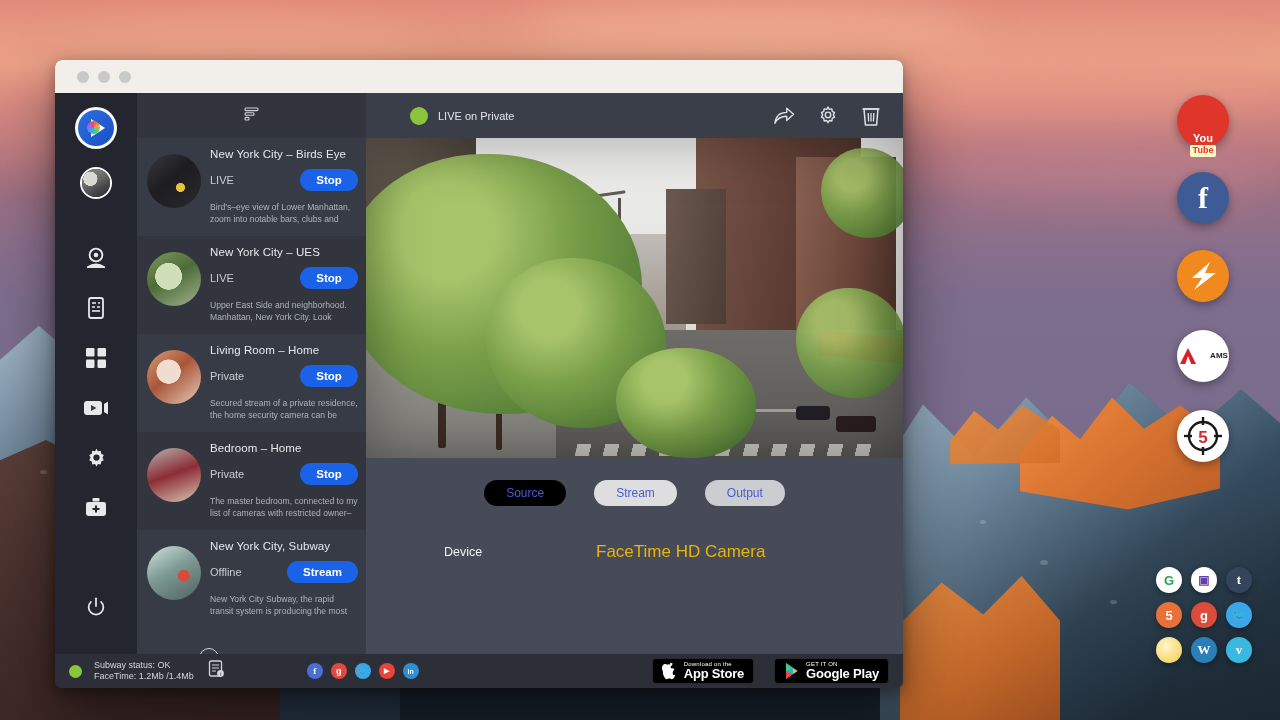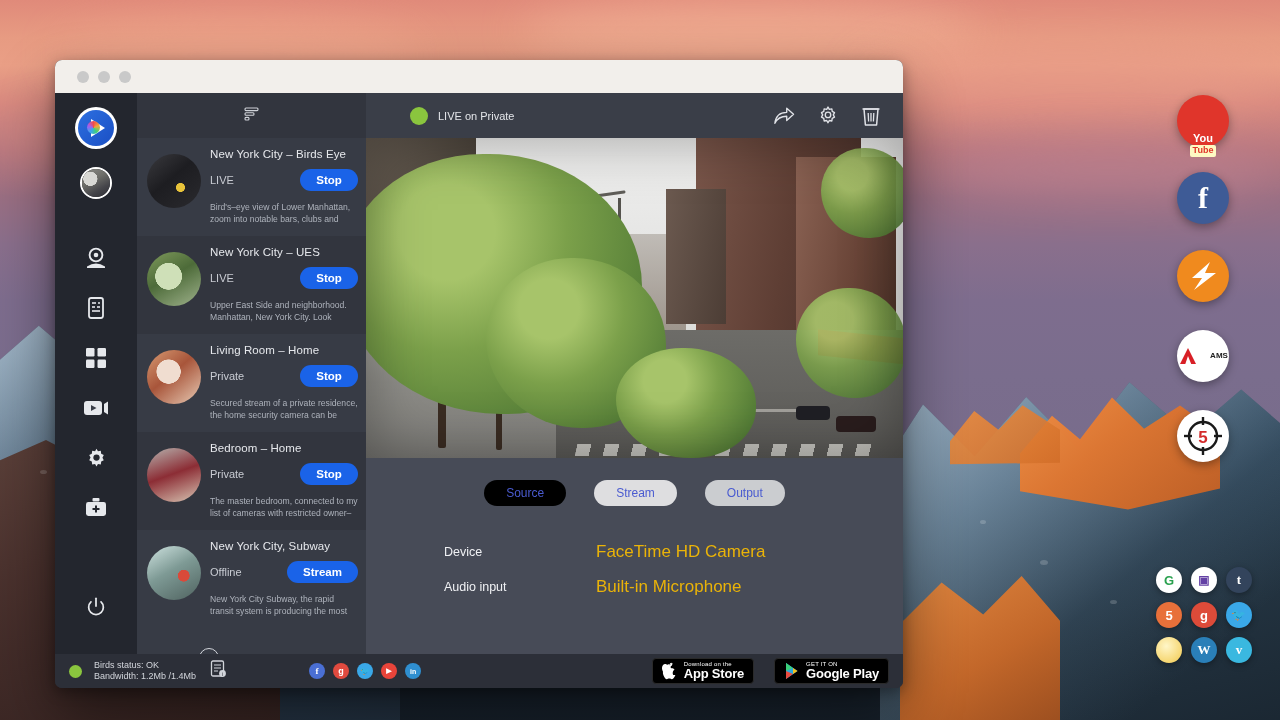--- a/index.html
+++ b/index.html
@@ -643,34 +643,30 @@
         <button class="tab active">Source</button>
         <button class="tab idle">Stream</button>
         <button class="tab idle2">Output</button>
       </div>
 
       <div class="details">
         <div class="det-row">
           <span class="det-label">Device</span>
           <span class="det-value">FaceTime HD Camera</span>
         </div>
-        <div class="det-row">
-          <span class="det-label">Audio input</span>
-          <span class="det-value">Built-in Microphone</span>
-        </div>
       </div>
 
     </div>
   </div>
 
   <div class="footer">
     <div class="foot-dot"></div>
     <div class="foot-status">
-      <div class="foot-line">Birds status: OK</div>
-      <div class="foot-line">Bandwidth: 1.2Mb /1.4Mb</div>
+      <div class="foot-line">Subway status: OK</div>
+      <div class="foot-line">FaceTime: 1.2Mb /1.4Mb</div>
     </div>
     <div class="foot-doc-icon">
       <svg width="17" height="18" viewBox="0 0 17 18">
         <rect x="1.5" y="1" width="12" height="15" rx="1.5" fill="none" stroke="#d2d5db" stroke-width="1.3"></rect>
         <line x1="4" y1="5" x2="11" y2="5" stroke="#d2d5db" stroke-width="1.2"></line>
         <line x1="4" y1="8" x2="11" y2="8" stroke="#d2d5db" stroke-width="1.2"></line>
         <line x1="4" y1="11" x2="8" y2="11" stroke="#d2d5db" stroke-width="1.2"></line>
         <circle cx="12.5" cy="13.5" r="3.4" fill="#d2d5db"></circle>
         <text x="12.5" y="15.6" text-anchor="middle" font-size="5" fill="#2c2f38" font-family="Liberation Sans, sans-serif">i</text>
       </svg>

